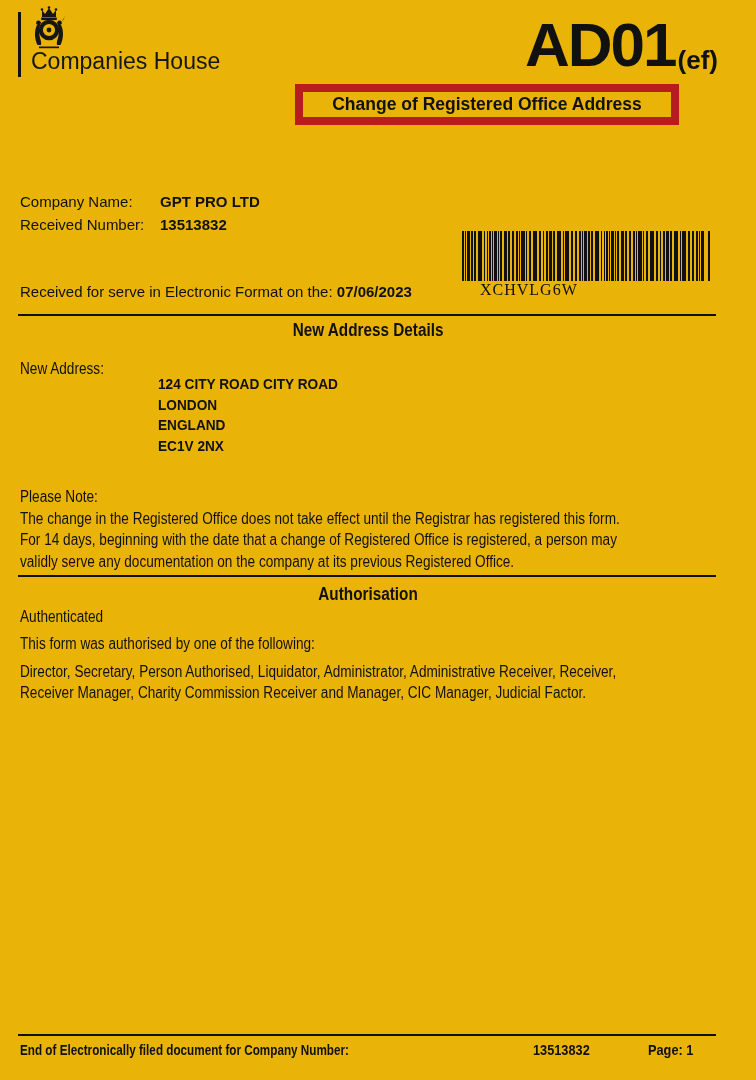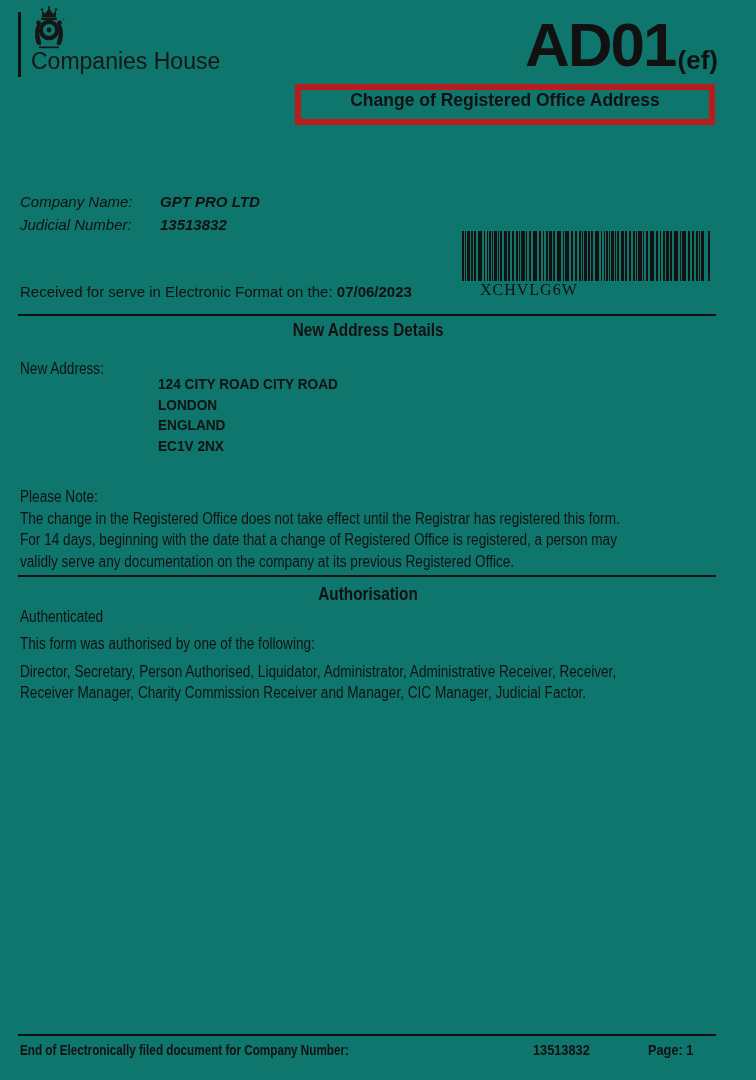--- a/index.html
+++ b/index.html
@@ -1,40 +1,40 @@
 <!DOCTYPE html>
 <html><head>
 <meta charset="utf-8">
 <style>
   html,body{margin:0;padding:0;background:#fff;}
   .page{
-    position:relative;width:756px;height:1080px;background:#0f766e;
+    position:relative;width:756px;height:1080px;background:#eab308;
     font-family:"Liberation Sans",sans-serif;color:#111;overflow:hidden;
   }
   .abs{position:absolute;white-space:nowrap;}
   
   .cond{transform:scaleX(0.85);transform-origin:0 0;}
   .cond-tight{transform:scaleX(0.78);transform-origin:0 0;}
   .cond-center{left:0;width:866px;text-align:center;transform:scaleX(0.85);transform-origin:0 0;}
 
   
   .logo-bar{left:18px;top:12px;width:3px;height:65px;background:#111;}
   .crest{left:29px;top:5px;}
   .logo-text{left:31px;top:48px;font-size:23px;letter-spacing:0px;color:#161616;}
   .form-code{right:40px;top:14px;}
   .form-code .code{font-size:62px;font-weight:bold;letter-spacing:-2px;line-height:1;}
   .form-code .suffix{font-size:26px;font-weight:bold;position:relative;top:3px;left:2px;}
   .title-box{
-    left:295px;top:84px;width:420px;height:41px;border:6px solid #b91c1c;box-sizing:border-box;
-    display:flex;align-items:flex-start;justify-content:center;
+    left:295px;top:84px;width:384px;height:41px;border:8px solid #b91c1c;box-sizing:border-box;
+    display:flex;align-items:center;justify-content:center;
     font-size:17.5px;font-weight:bold;
   }
 
   
-  .company-block{left:20px;top:190px;font-size:15px;line-height:23px;font-style:italic;}
+  .company-block{left:20px;top:190px;font-size:15px;line-height:23px;}
   .company-block .lbl{display:inline-block;width:140px;}
   .val{font-weight:bold;}
 
   
   .received{left:20px;top:283px;font-size:15px;}
   .barcode-svg{left:462px;top:231px;}
   .barcode-text{left:480px;top:281px;font-family:"Liberation Serif",serif;font-size:16px;letter-spacing:1px;}
 
   
   .rule{position:absolute;left:18px;width:698px;height:2px;background:#111;}
@@ -99,21 +99,21 @@
 
   <div class="abs title-box">
     <span>Change of Registered Office Address</span>
   </div>
 
   <div class="abs company-block">
     <div>
       <span class="lbl">Company Name:</span><span class="val">GPT PRO LTD</span>
     </div>
     <div>
-      <span class="lbl">Judicial Number:</span><span class="val">13513832</span>
+      <span class="lbl">Received Number:</span><span class="val">13513832</span>
     </div>
   </div>
 
   <svg class="abs barcode-svg" width="248" height="50" fill="#111">
       <rect x="0" y="0" width="2" height="50"></rect>
       <rect x="3" y="0" width="1" height="50"></rect>
       <rect x="5" y="0" width="3" height="50"></rect>
       <rect x="9" y="0" width="2" height="50"></rect>
       <rect x="12" y="0" width="2" height="50"></rect>
       <rect x="16" y="0" width="4" height="50"></rect>

